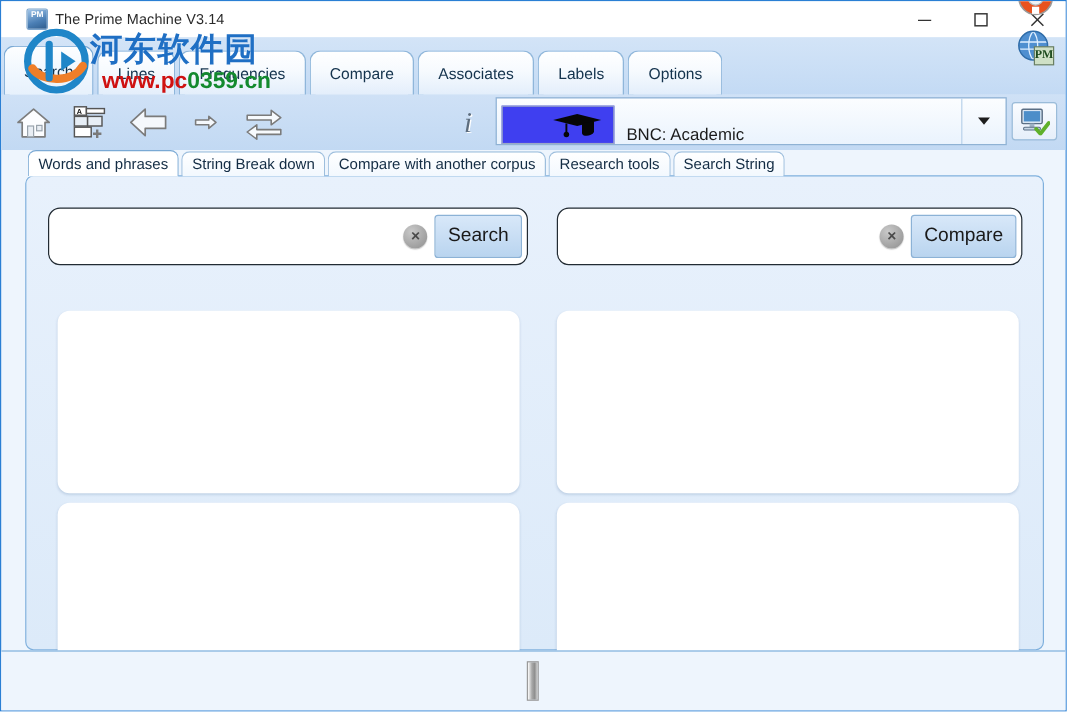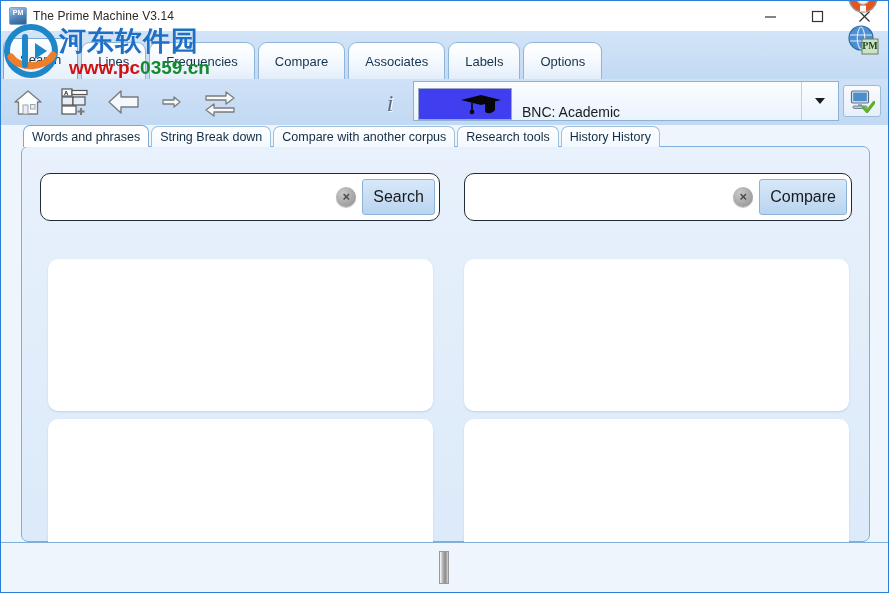--- a/index.html
+++ b/index.html
@@ -17,20 +17,21 @@
     box-sizing: border-box;
     overflow: hidden;
   }
 
   
   .titlebar {
     position: absolute; left: 0; top: 0; width: 887px; height: 30px;
     background: #ffffff;
     display: flex; align-items: center;
     box-sizing: border-box;
+    padding-left: 13px;
   }
   .title-icon {
     width: 16px; height: 16px; margin-left: 8px; margin-right: 6px;
     background: linear-gradient(160deg,#9fc4e8,#4b7fb5 60%,#2f5d8d);
     border: 1px solid #7ba4cc; border-radius: 2px;
     position: relative; flex: none;
   }
   .title-icon::after {
     content: "PM";
     position: absolute; left: 0; right: 0; top: 0;
@@ -225,21 +226,21 @@
   .splitter-grip {
     position: absolute; left: 438px; top: 550px;
     width: 10px; height: 33px;
     background: linear-gradient(90deg,#fdfdfd,#a9a9a9 40%,#8e8e8e 70%,#d6d6d6);
     border: 1px solid #9a9a9a;
     box-sizing: border-box;
   }
 
   
   .watermark {
-    position: absolute; left: 0; top: 8px; width: 260px; height: 70px;
+    position: absolute; left: 16px; top: 8px; width: 260px; height: 70px;
     pointer-events: none; z-index: 20;
   }
   .wm-logo {
     position: absolute; left: 2px; top: 14px; width: 56px; height: 56px;
   }
   .wm-cn {
     position: absolute; left: 58px; top: 14px;
     font-family: "DejaVu Sans", sans-serif;
     font-size: 27px; font-weight: bold; color: #1f6fc4;
     letter-spacing: 1px; white-space: nowrap;
@@ -410,21 +411,21 @@
     <div class="stab">
       <span>String Break down</span>
     </div>
     <div class="stab">
       <span>Compare with another corpus</span>
     </div>
     <div class="stab">
       <span>Research tools</span>
     </div>
     <div class="stab">
-      <span>History History</span>
+      <span>Search String</span>
     </div>
   </div>
 
   <div class="content-group">
 
     <div class="pane pane-left">
       <div class="searchbar sb-left">
         <input class="sb-input" type="text" value="" placeholder="" style="">
         <div class="clear-btn">
           <span>×</span>

